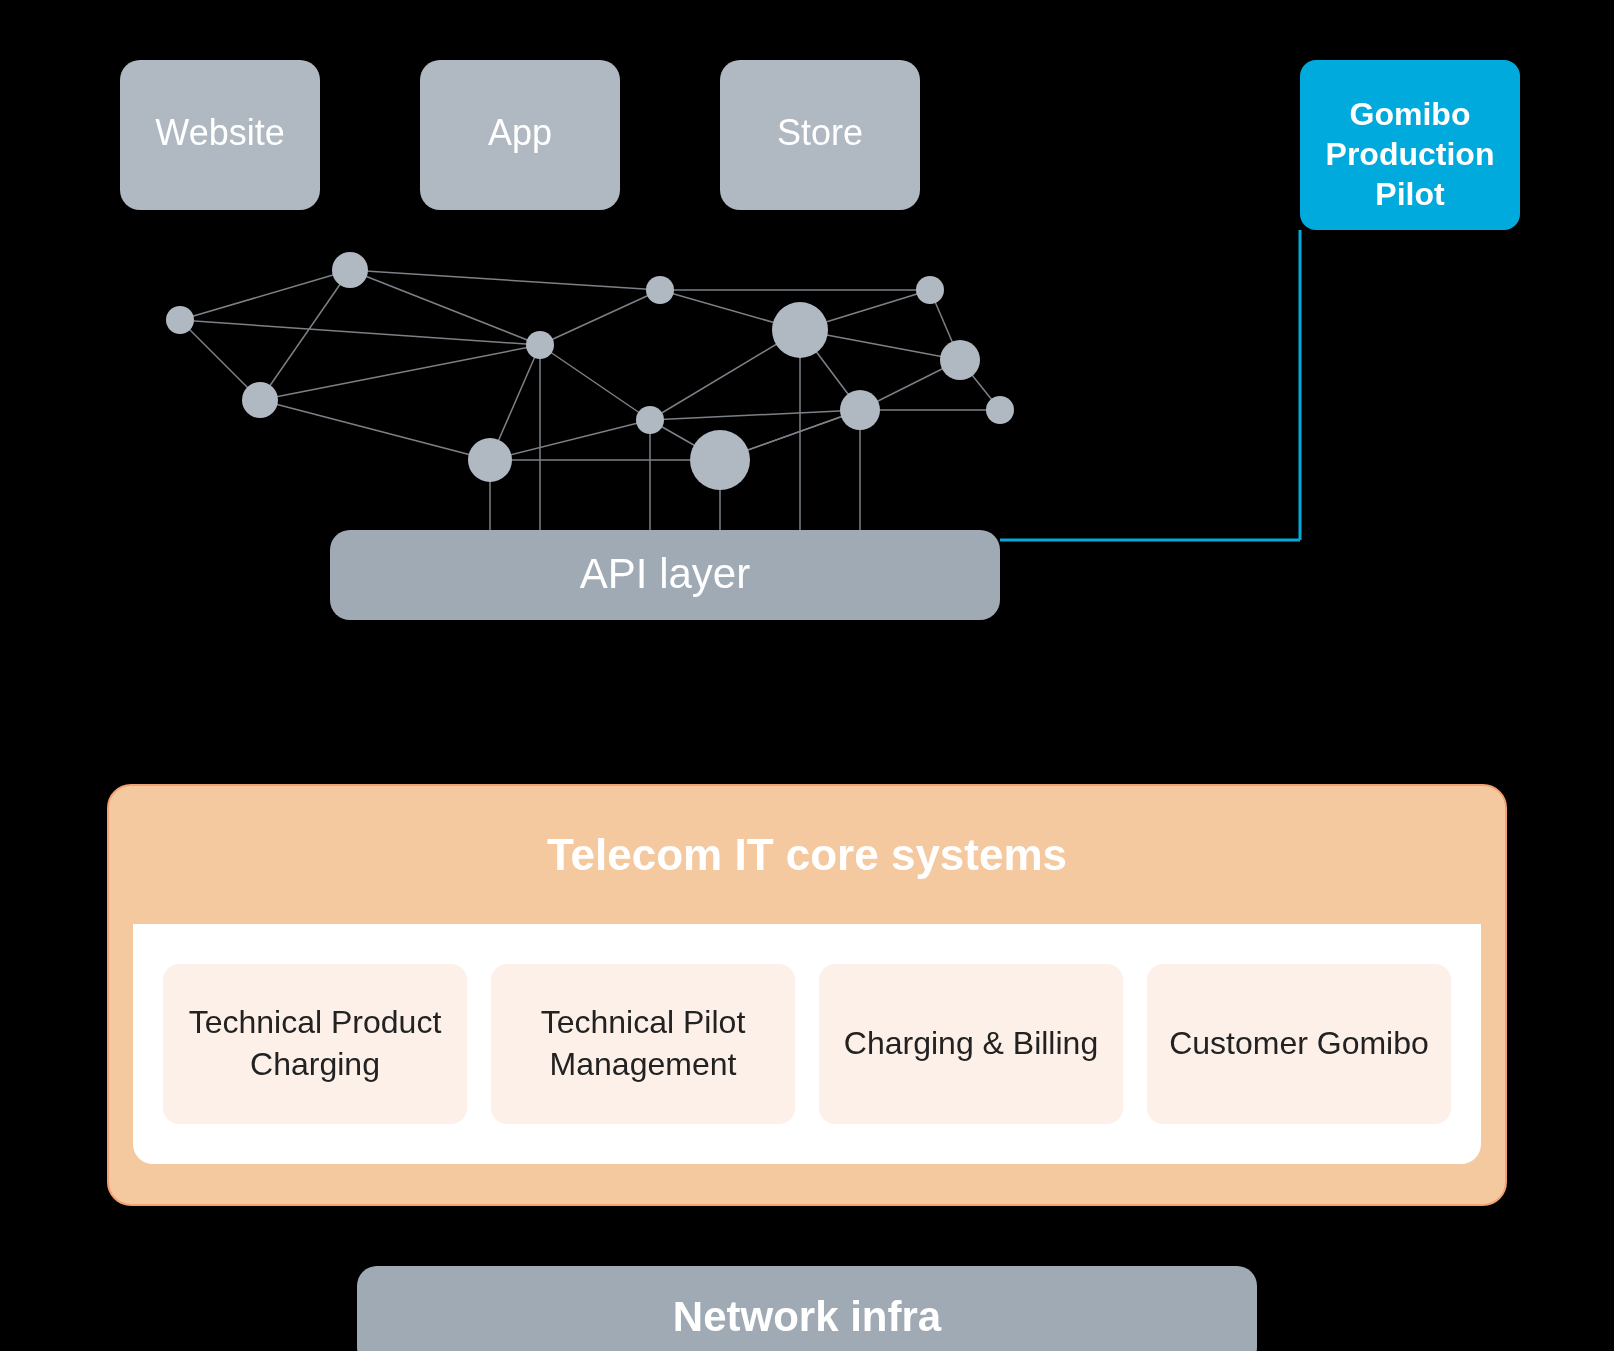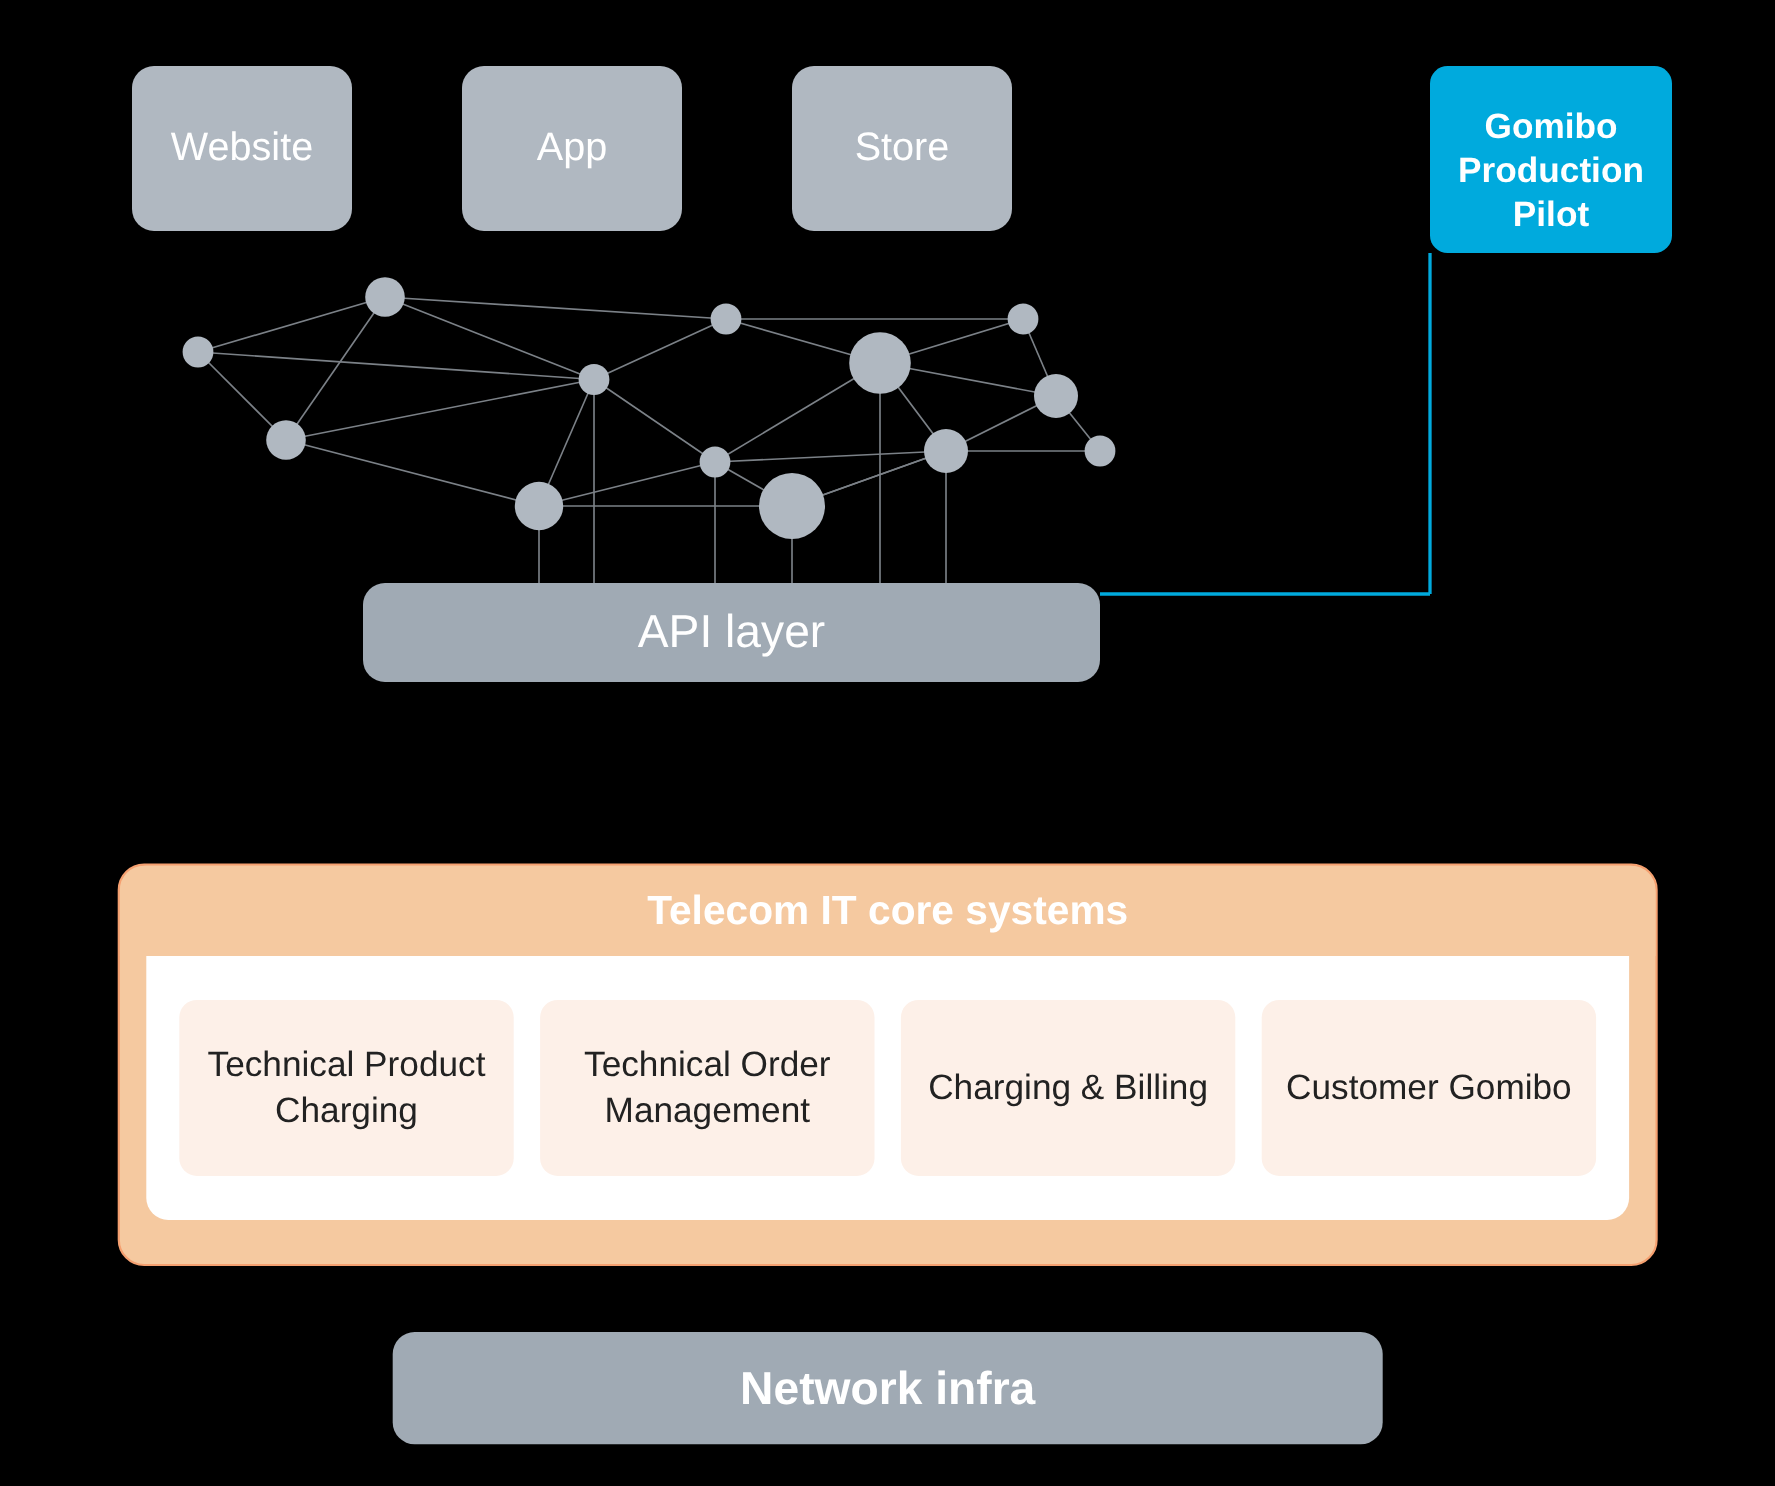--- a/index.html
+++ b/index.html
@@ -20,23 +20,23 @@
       background: #f5c9a0;
       border-radius: 24px;
       margin-top: 60px;
       padding: 0 0 40px 0;
       border: 2px solid #f5a070;
     }
 
     .telecom-header {
       background: #f5c9a0;
       border-radius: 24px 24px 0 0;
-      padding: 20px;
+      padding: 44px;
       text-align: center;
-      font-size: 37px;
+      font-size: 44px;
       font-weight: 600;
       color: #fff;
     }
 
     .telecom-inner {
       background: #fff;
       border-radius: 0 0 20px 20px;
       margin: 0 24px 0 24px;
       padding: 40px 30px;
       display: flex;
@@ -172,21 +172,21 @@
 
   <div class="telecom-section">
     <div class="telecom-header">
       <span>Telecom IT core systems</span>
     </div>
     <div class="telecom-inner">
       <div class="system-box">
         <span>Technical Product Charging</span>
       </div>
       <div class="system-box">
-        <span>Technical Order Management</span>
+        <span>Technical Pilot Management</span>
       </div>
       <div class="system-box">
         <span>Charging &amp; Billing</span>
       </div>
       <div class="system-box">
         <span>Customer Gomibo</span>
       </div>
     </div>
   </div>
 

